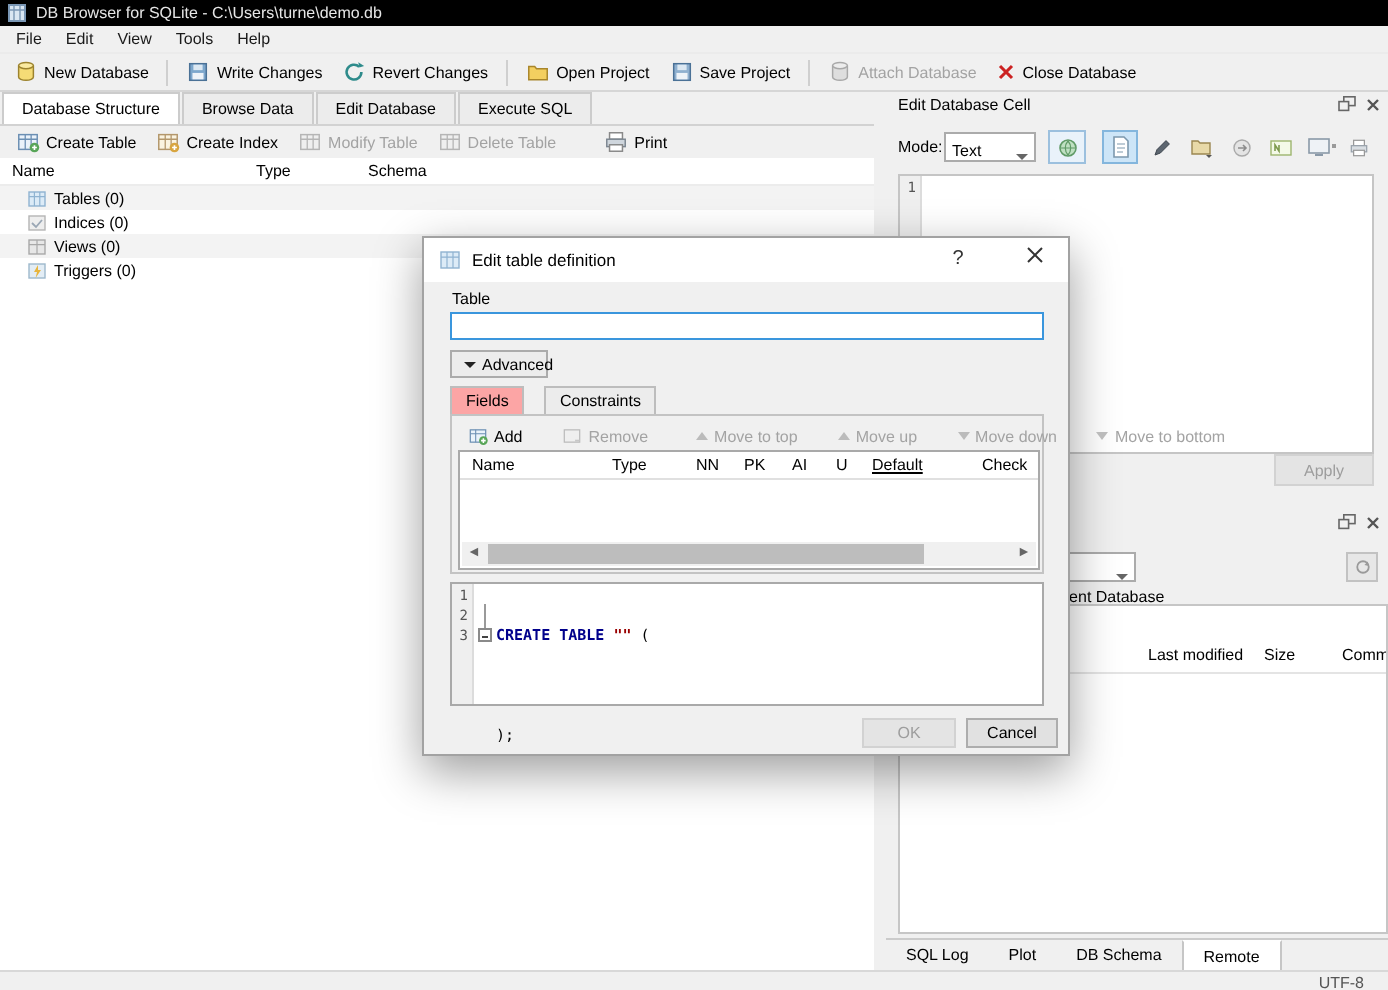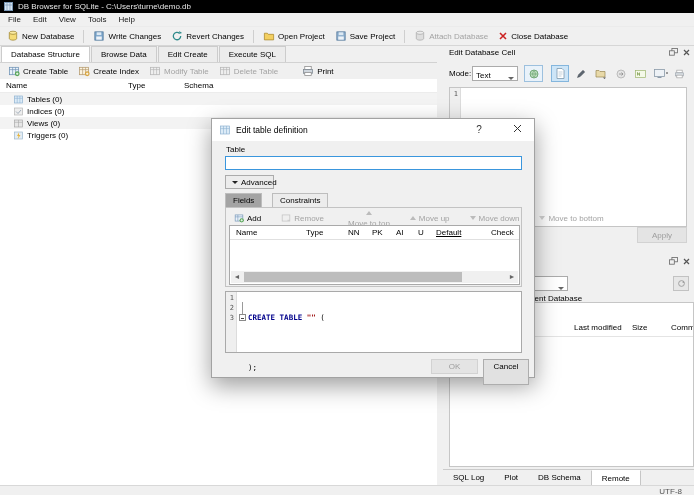--- a/index.html
+++ b/index.html
@@ -79,21 +79,21 @@
   
   .dialog{left:211px;top:118px;width:324px;height:260px;background:#f0f0f0;
     border:1px solid #a2a2a2;box-shadow:0 8px 22px rgba(0,0,0,.38);z-index:10;}
   .dlg-titlebar{position:absolute;left:0;top:0;width:100%;height:22px;background:#fff;
     display:flex;align-items:center;font-size:8.5px;}
   .dlg-titlebar svg{margin:0 6px 0 8px;}
   .dlg-btn{position:absolute;top:0;width:26px;height:22px;text-align:center;line-height:22px;
     color:#333;font-size:10px;}
   .dlg-tab{position:absolute;height:14px;line-height:13px;padding:0 7px;background:#ececec;
     border:1px solid #bdbdbd;border-bottom:none;}
-  .dlg-tab.active{background:#a3a3a3;}
+  .dlg-tab.active{background:#fca5a5;}
   .frame{position:absolute;border:1px solid #c3c3c3;background:#f0f0f0;}
   .grid{position:absolute;background:#fff;border:1px solid #a9a9a9;}
   .grid-h span{position:absolute;top:2px;}
   .hscroll{position:absolute;left:1px;right:1px;bottom:1px;height:12px;background:#f0f0f0;
     display:flex;align-items:center;}
   .harrow{width:12px;height:12px;color:#666;font-size:7px;text-align:center;line-height:12px;}
   .hthumb{height:10px;background:#bdbdbd;width:218px;margin-left:1px;}
   .mono{font-family:"DejaVu Sans Mono",monospace;font-size:7.5px;line-height:10px;white-space:pre;}
   .kw{color:#00008b;font-weight:bold;}
   .str{color:#990000;font-weight:bold;}
@@ -177,21 +177,21 @@
       <svg width="10" height="10" viewBox="0 0 11 11">
           <path d="M2.2 2.2l6.6 6.6M8.8 2.2l-6.6 6.6" stroke="#cc2222" stroke-width="1.7"></path>
         </svg>
       <span class="lbl">Close Database</span>
     </div>
   </div>
 
   <div class="abs main-tabs">
     <div class="mtab active">Database Structure</div>
     <div class="mtab">Browse Data</div>
-    <div class="mtab">Edit Create</div>
+    <div class="mtab">Edit Database</div>
     <div class="mtab">Execute SQL</div>
   </div>
 
   <div class="abs stoolbar">
     <div class="tbtn">
       <svg width="12" height="12" viewBox="0 0 13 13">
           <rect x="1.5" y="2.5" width="10" height="8" fill="#eaf2fa" stroke="#6b8fb3" stroke-width="0.8"></rect>
           <path d="M1.5 5h10M5 2.5v8M8.2 2.5v8" stroke="#6b8fb3" stroke-width="0.7"></path>
           <circle cx="10" cy="9.5" r="2.6" fill="#58a558"></circle>
           <path d="M10 8.2v2.6M8.7 9.5h2.6" stroke="#fff" stroke-width="0.9"></path>
@@ -422,21 +422,21 @@
             </svg>
           <span class="lbl">Add</span>
         </div>
         <div class="tbtn disabled" style="height:13px;padding:0 4px;">
           <svg width="10" height="10" viewBox="0 0 13 13">
               <rect x="1.5" y="2.5" width="10" height="8" fill="#efefef" stroke="#bbb" stroke-width="0.8"></rect>
               <path d="M8.5 9.5h3" stroke="#c7c7c7" stroke-width="1.2"></path>
             </svg>
           <span class="lbl">Remove</span>
         </div>
-        <div class="tbtn disabled" style="height:13px;padding:0 4px;margin-left:4px;flex-direction:column;">
+        <div class="tbtn disabled" style="height:13px;padding:0 4px;margin-left:4px;">
           <span class="tri-up"></span>
           <span class="lbl">Move to top</span>
         </div>
         <div class="tbtn disabled" style="height:13px;padding:0 4px;">
           <span class="tri-up"></span>
           <span class="lbl">Move up</span>
         </div>
         <div class="tbtn disabled" style="height:13px;padding:0 4px;">
           <span class="tri-dn"></span>
           <span class="lbl">Move down</span>
@@ -475,16 +475,16 @@
       </div>
       <div class="mono" style="padding:1px 0 0 2px;position:relative;">
         <div><span class="fold"></span><span class="kw">CREATE TABLE</span><span>&nbsp;</span><span class="str">""</span><span> (</span></div>
         <div><span></span></div>
         <div><span>  );</span></div>
         <div class="abs" style="left:5px;top:10px;width:1px;height:12px;background:#9a9a9a;"></div>
       </div>
     </div>
 
     <div class="pushbtn off" style="left:219px;top:240px;width:47px;height:15px;line-height:14px;">OK</div>
-    <div class="pushbtn" style="left:271px;top:240px;width:46px;height:26px;line-height:14px;">Cancel</div>
+    <div class="pushbtn" style="left:271px;top:240px;width:46px;height:15px;line-height:14px;">Cancel</div>
   </div>
 
 </div>
 
 </body></html>

